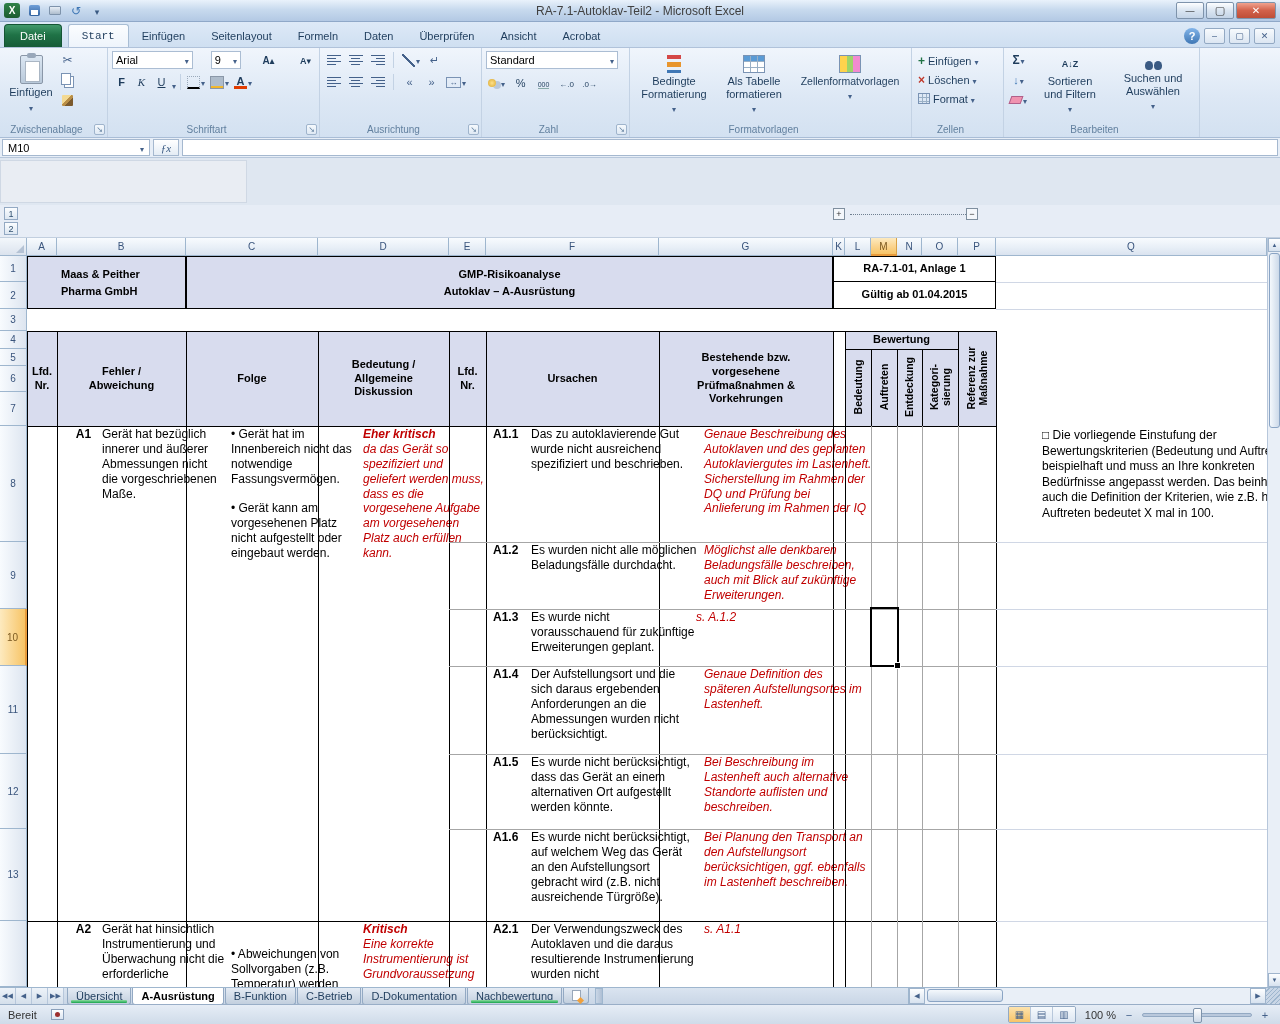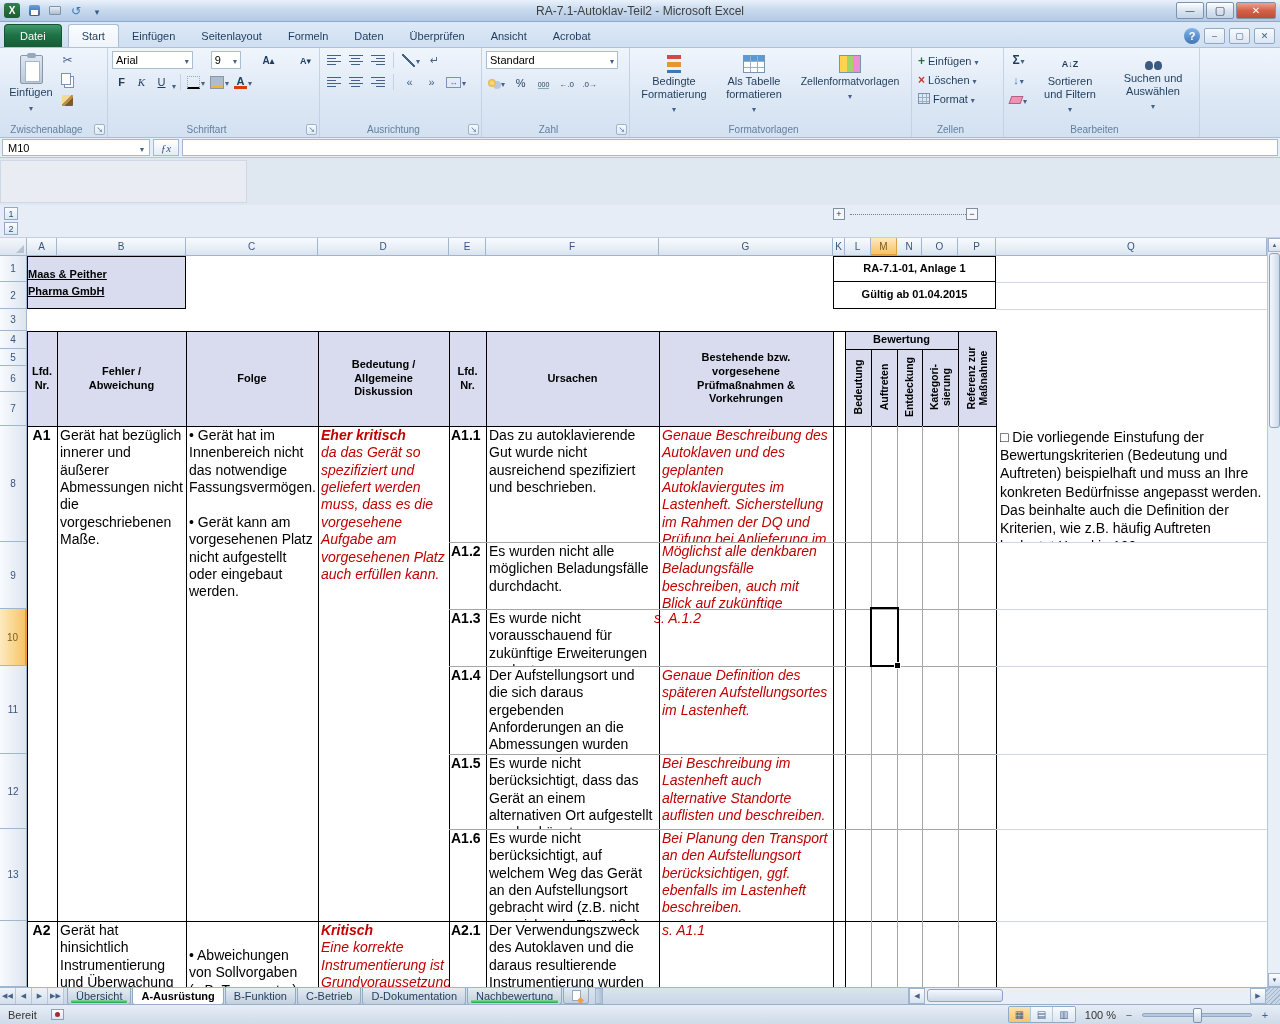--- a/index.html
+++ b/index.html
@@ -23,21 +23,21 @@
 .winbtn{width:28px;height:17px;border:1px solid #7e93ab;border-radius:2px;background:linear-gradient(#fdfeff,#dae5f1 50%,#c4d4e7);display:flex;align-items:center;justify-content:center;font-size:9px;color:#333;}
 .winbtn.min::after{content:"—";}
 .winbtn.max::after{content:"▢";font-size:11px;}
 .winbtn.close{background:linear-gradient(#f0a28e,#d2614a 50%,#bf4e37);color:#fff;width:40px;}
 .winbtn.close::after{content:"✕";font-size:10px;}
 
 
 .tabrow{position:absolute;left:0;top:22px;width:1280px;height:26px;background:linear-gradient(#dde9f7,#cfdff1);border-bottom:1px solid #b0c2da;display:flex;align-items:flex-end;padding-left:4px;z-index:29;}
 .filetab{height:23px;padding:0 15px;margin-right:6px;background:linear-gradient(#42996b,#1f7246 45%,#175c38);color:#fff;border-radius:4px 4px 0 0;display:flex;align-items:center;font-size:11px;border:1px solid #145534;border-bottom:none;}
 .rtab{height:22px;padding:0 13px;display:flex;align-items:center;color:#1e3c5c;font-size:11px;}
-.rtab.active{background:linear-gradient(#fbfdff,#eef4fb);border:1px solid #a8bdd4;border-bottom:none;border-radius:3px 3px 0 0;height:23px;}
+.rtab.active{background:linear-gradient(#fbfdff,#eef4fb);border:1px solid #a8bdd4;border-bottom:none;border-radius:3px 3px 0 0;height:23px;font-family:Liberation Mono, monospace;}
 .tabrowright{position:absolute;right:5px;bottom:3px;display:flex;gap:4px;align-items:center;}
 .helpicon{width:16px;height:16px;border-radius:50%;background:linear-gradient(#82b4e9,#3f77b5);color:#fff;font-size:11px;font-weight:bold;display:flex;align-items:center;justify-content:center;}
 .helpicon::after{content:"?";}
 .minibtn{width:21px;height:16px;border:1px solid #93a9c3;border-radius:2px;background:linear-gradient(#f7fafd,#dce6f2);font-size:9px;color:#44618a;display:flex;align-items:center;justify-content:center;}
 .minibtn.m::after{content:"–";}
 .minibtn.r::after{content:"▢";}
 .minibtn.c::after{content:"✕";}
 
 
 .ribbon{position:absolute;left:0;top:48px;width:1280px;height:90px;background:linear-gradient(#f0f5fc,#dde8f5 55%,#d3e1f1);border-bottom:1px solid #a9bdd6;display:flex;z-index:28;}
@@ -119,26 +119,26 @@
 .cornersel{position:absolute;left:0;top:0;width:27px;height:18px;background:linear-gradient(#f3f7fb,#dbe3ee);border-right:1px solid #9eb6ce;border-bottom:1px solid #9eb6ce;}
 .cornersel::after{content:"";position:absolute;right:2px;bottom:2px;border-left:8px solid transparent;border-bottom:8px solid #b4c2d4;}
 .colhdrs{position:absolute;left:27px;top:0;height:18px;display:flex;}
 .ch{height:18px;display:flex;align-items:center;justify-content:center;border-right:1px solid #9eb6ce;border-bottom:1px solid #9eb6ce;background:linear-gradient(#f8fbfe,#e8eff7 55%,#dae3ef);color:#39547c;font-size:10px;overflow:hidden;}
 .ch.sel{background:linear-gradient(#fdeabf,#fbd591 50%,#f7c466);border-right:1px solid #d8a247;border-bottom:2px solid #e89b3c;color:#7c5a21;}
 .rowhdrs{position:absolute;left:0;top:18px;width:27px;}
 .rh{width:27px;display:flex;align-items:center;justify-content:center;border-right:1px solid #9eb6ce;border-bottom:1px solid #9eb6ce;background:linear-gradient(90deg,#f8fbfe,#dde5f0);color:#39547c;font-size:10px;}
 .rh.sel{background:linear-gradient(90deg,#fdeabf,#f7c466);border-right:2px solid #e89b3c;color:#7c5a21;}
 .cells{position:absolute;left:27px;top:18px;width:1240px;height:731px;background:#fff;overflow:hidden;}
 .mc{position:absolute;display:flex;align-items:center;font-weight:bold;background:#d8dcee;border:1px solid #000;white-space:pre-line;line-height:1.5;font-size:11px;}
-.mc.left{text-decoration:underline;}
+.mc.left{padding-left:33px;}
 .mc.ctr{justify-content:center;text-align:center;}
 .mc.refbox{background:#fff;justify-content:center;text-align:center;line-height:1.2;}
 .hc{position:absolute;display:flex;align-items:center;justify-content:center;text-align:center;font-weight:bold;background:#d8dcee;white-space:pre-line;line-height:1.25;font-size:11px;overflow:hidden;}
 .hc.rot>span{transform:rotate(-90deg);display:block;white-space:pre;text-align:center;font-size:10.5px;line-height:1.15;}
-.dc{position:absolute;font-size:14px;line-height:1.24;padding:1px 3px;white-space:pre-line;overflow:hidden;}
+.dc{position:absolute;font-size:12px;line-height:1.24;padding:1px 3px;white-space:pre-line;overflow:hidden;margin-left:42px;}
 .dc.idc{font-weight:bold;padding-left:2px;}
 .dc.ctr{text-align:center;}
 .dc.red{color:#c00000;font-style:italic;}
 .dc.red b{display:block;font-weight:bold;}
 .dc.note{color:#000;line-height:1.3;padding:2px 4px;}
 .lv{position:absolute;width:1px;background:#000;}
 .lh{position:absolute;height:1px;background:#000;}
 .gv{position:absolute;width:1px;background:#a6a6a6;}
 .gh{position:absolute;height:1px;background:#a6a6a6;}
 .qh{position:absolute;height:1px;background:#d0d7e5;}
@@ -500,20 +500,22 @@
     <div class="rh" style="height:88px">11</div>
     <div class="rh" style="height:75px">12</div>
     <div class="rh" style="height:92px">13</div>
     <div class="rh" style="height:66px"></div>
   </div>
 
   <div class="cells">
 
     <div class="mc left" style="left:0;top:0;width:159px;height:53px"><span>Maas &amp; Peither
 Pharma GmbH</span></div>
+    <div class="mc ctr" style="left:159px;top:0;width:647px;height:53px"><span>GMP-Risikoanalyse
+Autoklav – A-Ausrüstung</span></div>
     <div class="mc refbox" style="left:806px;top:0;width:163px;height:26px"><span>RA-7.1-01, Anlage 1</span></div>
     <div class="mc refbox" style="left:806px;top:26px;width:163px;height:27px;border-top:none"><span>Gültig ab 01.04.2015</span></div>
 
     <div class="hc" style="left:0;top:75px;width:30px;height:95px"><span>Lfd.
 Nr.</span></div>
     <div class="hc" style="left:30px;top:75px;width:129px;height:95px"><span>Fehler /
 Abweichung</span></div>
     <div class="hc" style="left:159px;top:75px;width:132px;height:95px"><span>Folge</span></div>
     <div class="hc" style="left:291px;top:75px;width:131px;height:95px"><span>Bedeutung /
 Allgemeine

